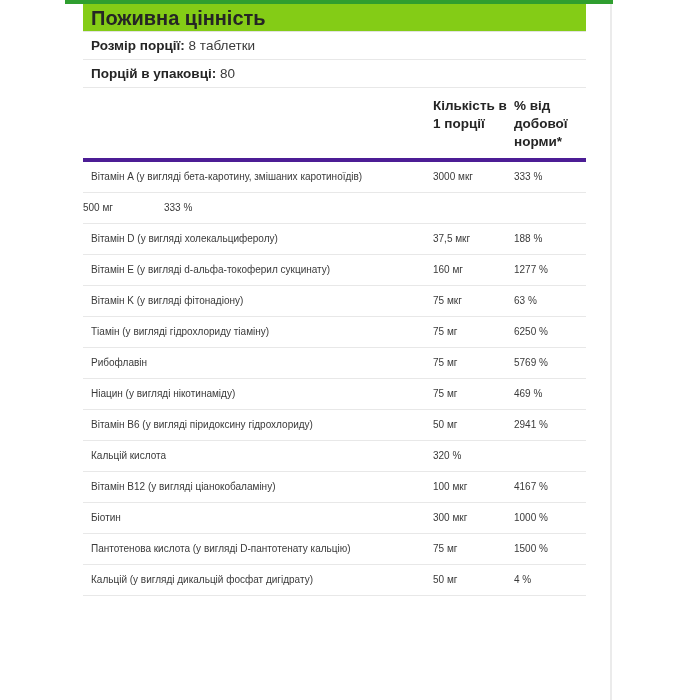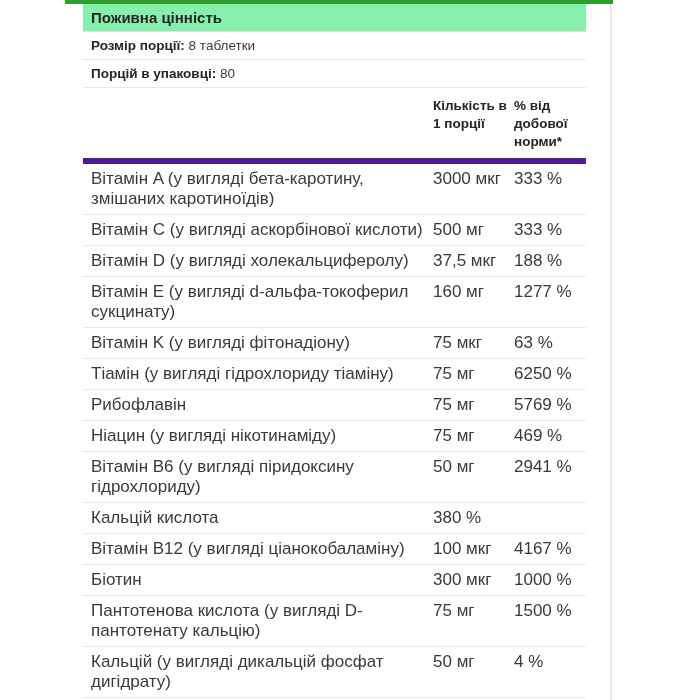--- a/index.html
+++ b/index.html
@@ -32,52 +32,52 @@
     height: 696px;
     background: #ebebeb;
   }
   .inner {
     margin-left: 18px;
     width: 503px;
   }
   .title-row {
     height: 28px;
     line-height: 28px;
-    background: #86efac;
+    background: #84cc16;
     border-bottom: 1px solid #e2e2e2;
     padding-left: 8px;
     box-sizing: border-box;
-    font-size: 15px;
+    font-size: 20px;
     font-weight: bold;
     color: #252525;
   }
   .info-row {
     height: 28px;
     line-height: 28px;
     border-bottom: 1px solid #e8e8e8;
     padding-left: 8px;
     box-sizing: border-box;
     font-size: 13.5px;
   }
   .info-label { font-weight: bold; color: #252525; }
   .info-value { color: #3a3a3a; }
   .col-header-row {
     display: flex;
-    border-bottom: 6px solid #4c1d95;
+    border-bottom: 4px solid #4c1d95;
     padding: 9px 0 7px 0;
     font-size: 13.5px;
     font-weight: bold;
     color: #252525;
   }
   .col-header-row .cell { line-height: 18px; white-space: pre-line; }
   .nutrient-row {
     display: flex;
     border-bottom: 1px solid #e8e8e8;
     padding: 5px 0;
-    font-size: 17px;
+    font-size: 10px;
   }
   .cell { box-sizing: border-box; }
   .c-name {
     width: 350px;
     padding-left: 8px;
     line-height: 20px;
   }
   .c-amount {
     width: 81px;
     line-height: 20px;
@@ -116,21 +116,20 @@
 норми*</div>
       </div>
 
       <div class="nutrient-row">
         <div class="cell c-name">Вітамін A (у вигляді бета-каротину, змішаних каротиноїдів)</div>
         <div class="cell c-amount">3000 мкг</div>
         <div class="cell c-dv">333 %</div>
       </div>
 
       <div class="nutrient-row">
-        <div class="cell c-name">Вітамін C (у вигляді аскорбінової кислоти)</div>
         <div class="cell c-amount">500 мг</div>
         <div class="cell c-dv">333 %</div>
       </div>
 
       <div class="nutrient-row">
         <div class="cell c-name">Вітамін D (у вигляді холекальциферолу)</div>
         <div class="cell c-amount">37,5 мкг</div>
         <div class="cell c-dv">188 %</div>
       </div>
 
@@ -165,21 +164,21 @@
       </div>
 
       <div class="nutrient-row">
         <div class="cell c-name">Вітамін B6 (у вигляді піридоксину гідрохлориду)</div>
         <div class="cell c-amount">50 мг</div>
         <div class="cell c-dv">2941 %</div>
       </div>
 
       <div class="nutrient-row">
         <div class="cell c-name">Кальцій кислота</div>
-        <div class="cell c-dv">380 %</div>
+        <div class="cell c-dv">320 %</div>
       </div>
 
       <div class="nutrient-row">
         <div class="cell c-name">Вітамін B12 (у вигляді ціанокобаламіну)</div>
         <div class="cell c-amount">100 мкг</div>
         <div class="cell c-dv">4167 %</div>
       </div>
 
       <div class="nutrient-row">
         <div class="cell c-name">Біотин</div>

